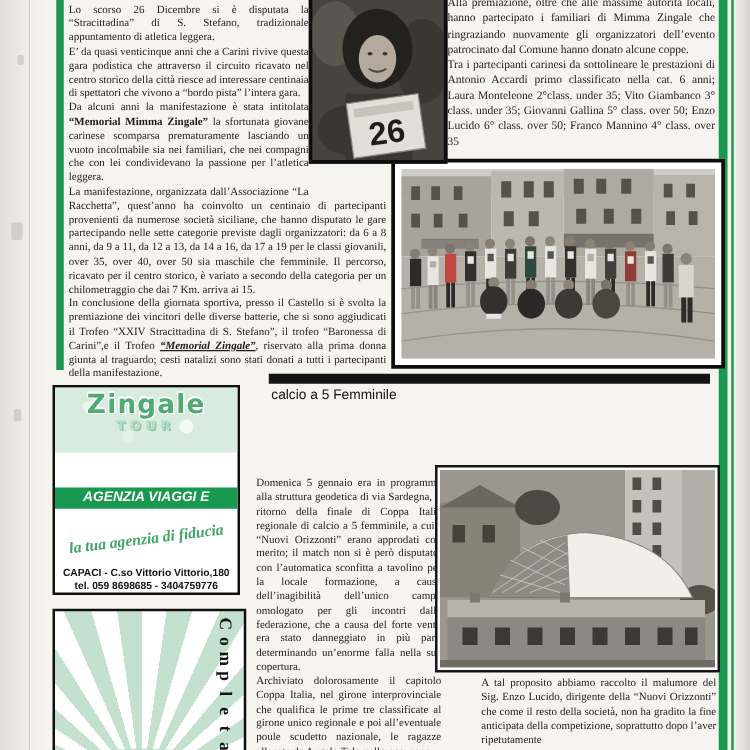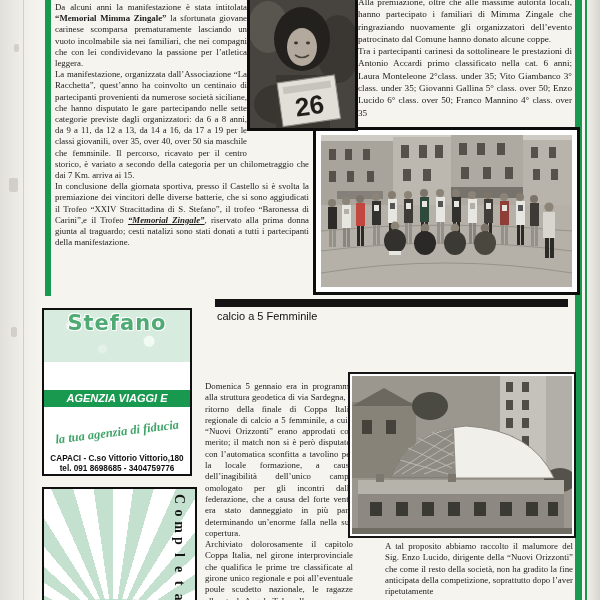--- a/index.html
+++ b/index.html
@@ -90,20 +90,22 @@
   <div class="smudge" style="left:9px;top:178px;width:9px;height:14px;"></div>
   <div class="smudge" style="left:14px;top:44px;width:5px;height:8px;"></div>
   <div class="smudge" style="left:11px;top:327px;width:6px;height:10px;"></div>
   <div class="right-paper"></div>
   <div class="green-band" style="background: rgb(24, 153, 79);"></div>
   <div class="green-line" style="background: rgb(24, 153, 79);"></div>
   <div class="bar-article" style="background: rgb(24, 153, 79);"></div>
 
   <div class="a1-flow">
     <div class="photo-gap"></div>
+    <p>Lo scorso 26 Dicembre si è disputata la “Stracittadina” di S. Stefano, tradizionale appuntamento di atletica leggera.</p>
+    <p>E’ da quasi venticinque anni che a Carini rivive questa gara podistica che attraverso il circuito ricavato nel centro storico della città riesce ad interessare centinaia di spettatori che vivono a “bordo pista” l’intera gara.</p>
     <p><span>Da alcuni anni la manifestazione è stata intitolata </span><span class="bold">“Memorial Mimma Zingale”</span><span> la sfortunata giovane carinese scomparsa prematuramente lasciando un vuoto incolmabile sia nei familiari, che nei compagni che con lei condividevano la passione per l’atletica leggera.</span></p>
     <p>La manifestazione, organizzata dall’Associazione “La Racchetta”, quest’anno ha coinvolto un centinaio di partecipanti provenienti da numerose società siciliane, che hanno disputato le gare partecipando nelle sette categorie previste dagli organizzatori: da 6 a 8 anni, da 9 a 11, da 12 a 13, da 14 a 16, da 17 a 19 per le classi giovanili, over 35, over 40, over 50 sia maschile che femminile. Il percorso, ricavato per il centro storico, è variato a secondo della categoria per un chilometraggio che dai 7 Km. arriva ai 15.</p>
     <p><span>In conclusione della giornata sportiva, presso il Castello si è svolta la premiazione dei vincitori delle diverse batterie, che si sono aggiudicati il Trofeo “XXIV Stracittadina di S. Stefano”, il trofeo “Baronessa di Carini”,e il Trofeo </span><span class="boldit">“Memorial Zingale”</span><span>, riservato alla prima donna giunta al traguardo; cesti natalizi sono stati donati a tutti i partecipanti della manifestazione.</span></p>
   </div>
 
   <div class="a1-right">
     <p>Alla premiazione, oltre che alle massime autorità locali, hanno partecipato i familiari di Mimma Zingale che ringraziando nuovamente gli organizzatori dell’evento patrocinato dal Comune hanno donato alcune coppe.</p>
     <p>Tra i partecipanti carinesi da sottolineare le prestazioni di Antonio Accardi primo classificato nella cat. 6 anni; Laura Monteleone 2°class. under 35; Vito Giambanco 3° class. under 35; Giovanni Gallina 5° class. over 50; Enzo Lucido 6° class. over 50; Franco Mannino  4° class. over 35</p>
   </div>
 
@@ -358,29 +360,30 @@
       <rect x="0" y="152" width="220" height="6" fill="#6f6c64"></rect>
     </svg>
   </div>
 
   <div class="s2-right">
     <p>A tal proposito abbiamo raccolto il malumore del Sig. Enzo Lucido, dirigente della “Nuovi Orizzonti” che come il resto della società,  non ha gradito la fine anticipata della competizione, soprattutto dopo l’aver ripetutamente</p>
   </div>
 
   <div class="bithia">
     <div class="logo-area">
-      <div class="logo-main">Stefano</div>
+      <div class="logo-main">Zingale</div>
+      <div class="logo-sub">TOUR</div>
     </div>
     <div class="agency-band" style="background: rgb(24, 153, 79);">AGENZIA VIAGGI E TURISMO</div>
     <div class="tagline-wrap">
       <span class="tagline">la tua agenzia di fiducia</span>
     </div>
     <div class="contact">
       <div>CAPACI - C.so Vittorio Vittorio,180</div>
-      <div>tel. 091 8698685 - 3404759776</div>
+      <div>tel. 059 8698685 - 3404759776</div>
       <div>347 9906475 - 347 9906476</div>
       <div>e-mail: bithiatour@batterie.it</div>
     </div>
   </div>
 
   <div class="completa">
     <div class="sea"></div>
     <div class="vert-letters">
         <span class="vletter">C</span>
         <span class="vletter">o</span>

